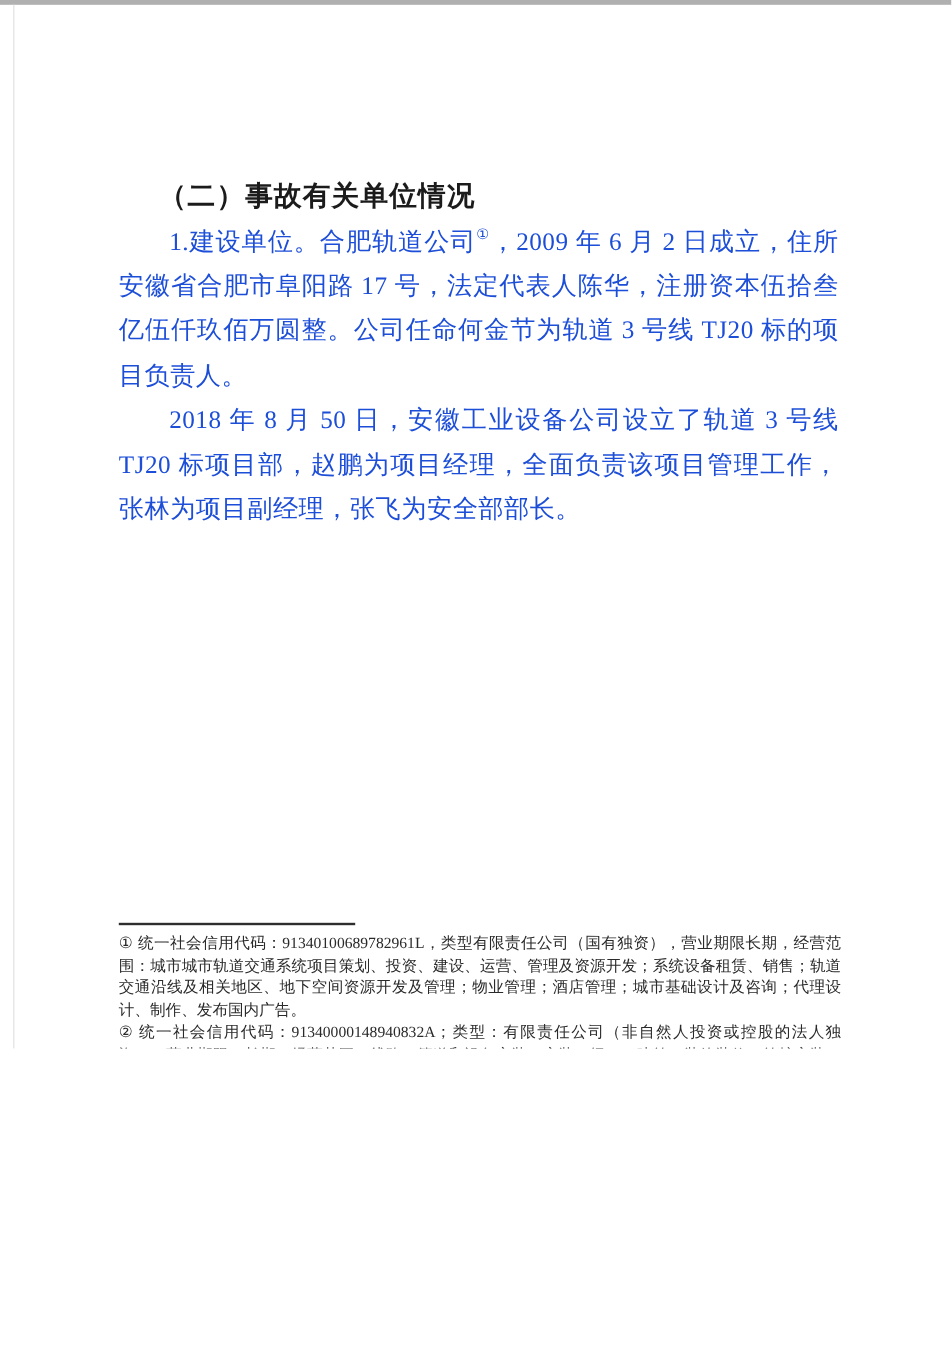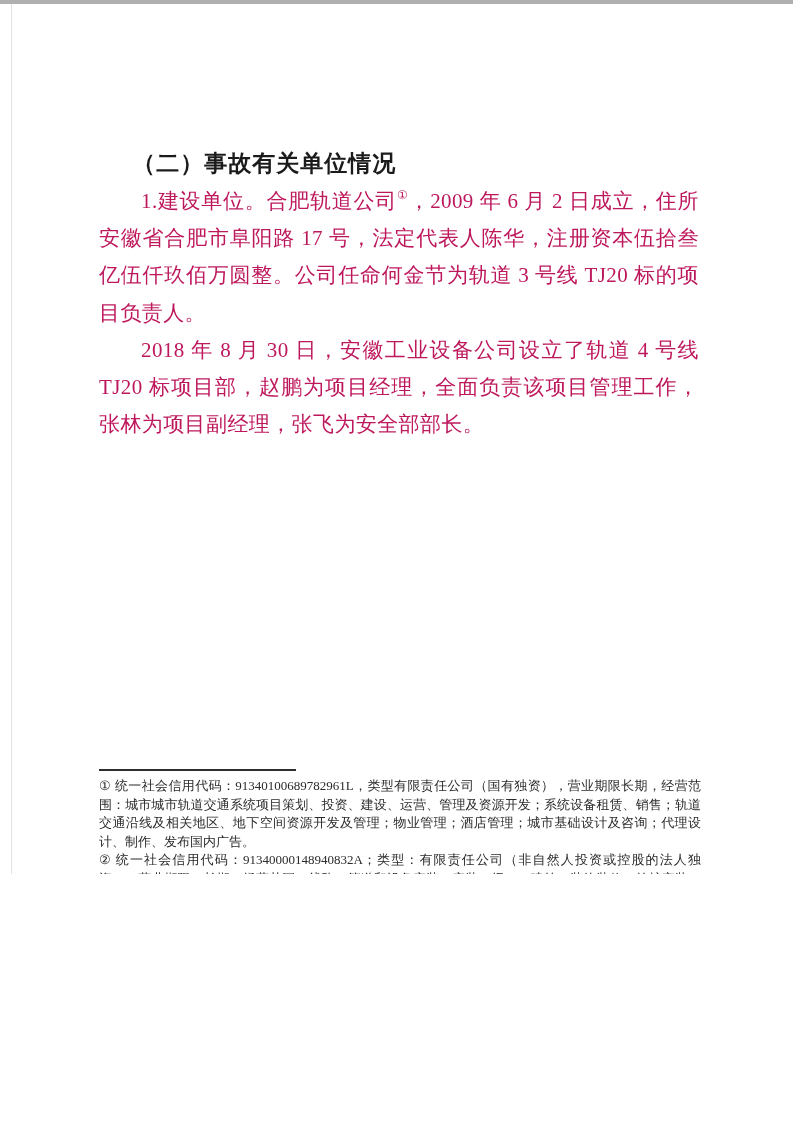--- a/index.html
+++ b/index.html
@@ -40,21 +40,21 @@
     letter-spacing: 1px;
     color: #1b1b1b;
   }
   .para {
     font-size: 21px;
     line-height: 37.2px;
     text-align: justify;
     text-align-last: left;
     text-indent: 2em;
     letter-spacing: 0.4px;
-    color: #be185d;
+    color: #1d4ed8;
   }
   sup.fnref {
     font-size: 12px;
     line-height: 0;
     vertical-align: super;
     position: relative;
     top: -1px;
   }
   .footnote-block {
     position: absolute;
@@ -89,21 +89,21 @@
 <body>
 
 <div class="page">
   <div class="scan-edge-top"></div>
   <div class="scan-edge-left"></div>
 
   <div class="content">
     <div class="heading">（二）事故有关单位情况</div>
     <div class="body">
         <p class="para">1.建设单位。合肥轨道公司<sup class="fnref">①</sup>，2009 年 6 月 2 日成立，住所安徽省合肥市阜阳路 17 号，法定代表人陈华，注册资本伍拾叁亿伍仟玖佰万圆整。公司任命何金节为轨道 3 号线 TJ20 标的项目负责人。</p>
-        <p class="para">2018 年 8 月 30 日，安徽工业设备公司设立了轨道 4 号线 TJ20 标项目部，赵鹏为项目经理，全面负责该项目管理工作，张林为项目副经理，张飞为安全部部长。</p>
+        <p class="para">2018 年 8 月 50 日，安徽工业设备公司设立了轨道 3 号线 TJ20 标项目部，赵鹏为项目经理，全面负责该项目管理工作，张林为项目副经理，张飞为安全部部长。</p>
       </div>
   </div>
 
   <div class="footnote-block">
     <div class="footnote-sep"></div>
     <div class="footnotes">
         <p class="footnote"><span class="fnmark">①</span>统一社会信用代码：91340100689782961L，类型有限责任公司（国有独资），营业期限长期，经营范围：城市城市轨道交通系统项目策划、投资、建设、运营、管理及资源开发；系统设备租赁、销售；轨道交通沿线及相关地区、地下空间资源开发及管理；物业管理；酒店管理；城市基础设计及咨询；代理设计、制作、发布国内广告。</p>
         <p class="footnote"><span class="fnmark">②</span>统一社会信用代码：91340000148940832A；类型：有限责任公司（非自然人投资或控股的法人独资）；营业期限：长期，经营范围：线路、管道和设备安装（安装一级）；建筑、装饰装修；筑炉安装；防腐保温、钢结构、网架工程制作、安装；消防工程施工；市政公用工程、电力工程施工；环保工程、净化空调工程施工；压力容器制作；吊装运输；电梯、仪表安装、调试、维修；钢模板生产；非标准件加工、安装，安装材料、设备销售；公路安全防护设施加工、安装；工程技术咨询（以上依法须经批准的项目经相关部门批准后方可开展经营活动）。</p>
       </div>
   </div>

